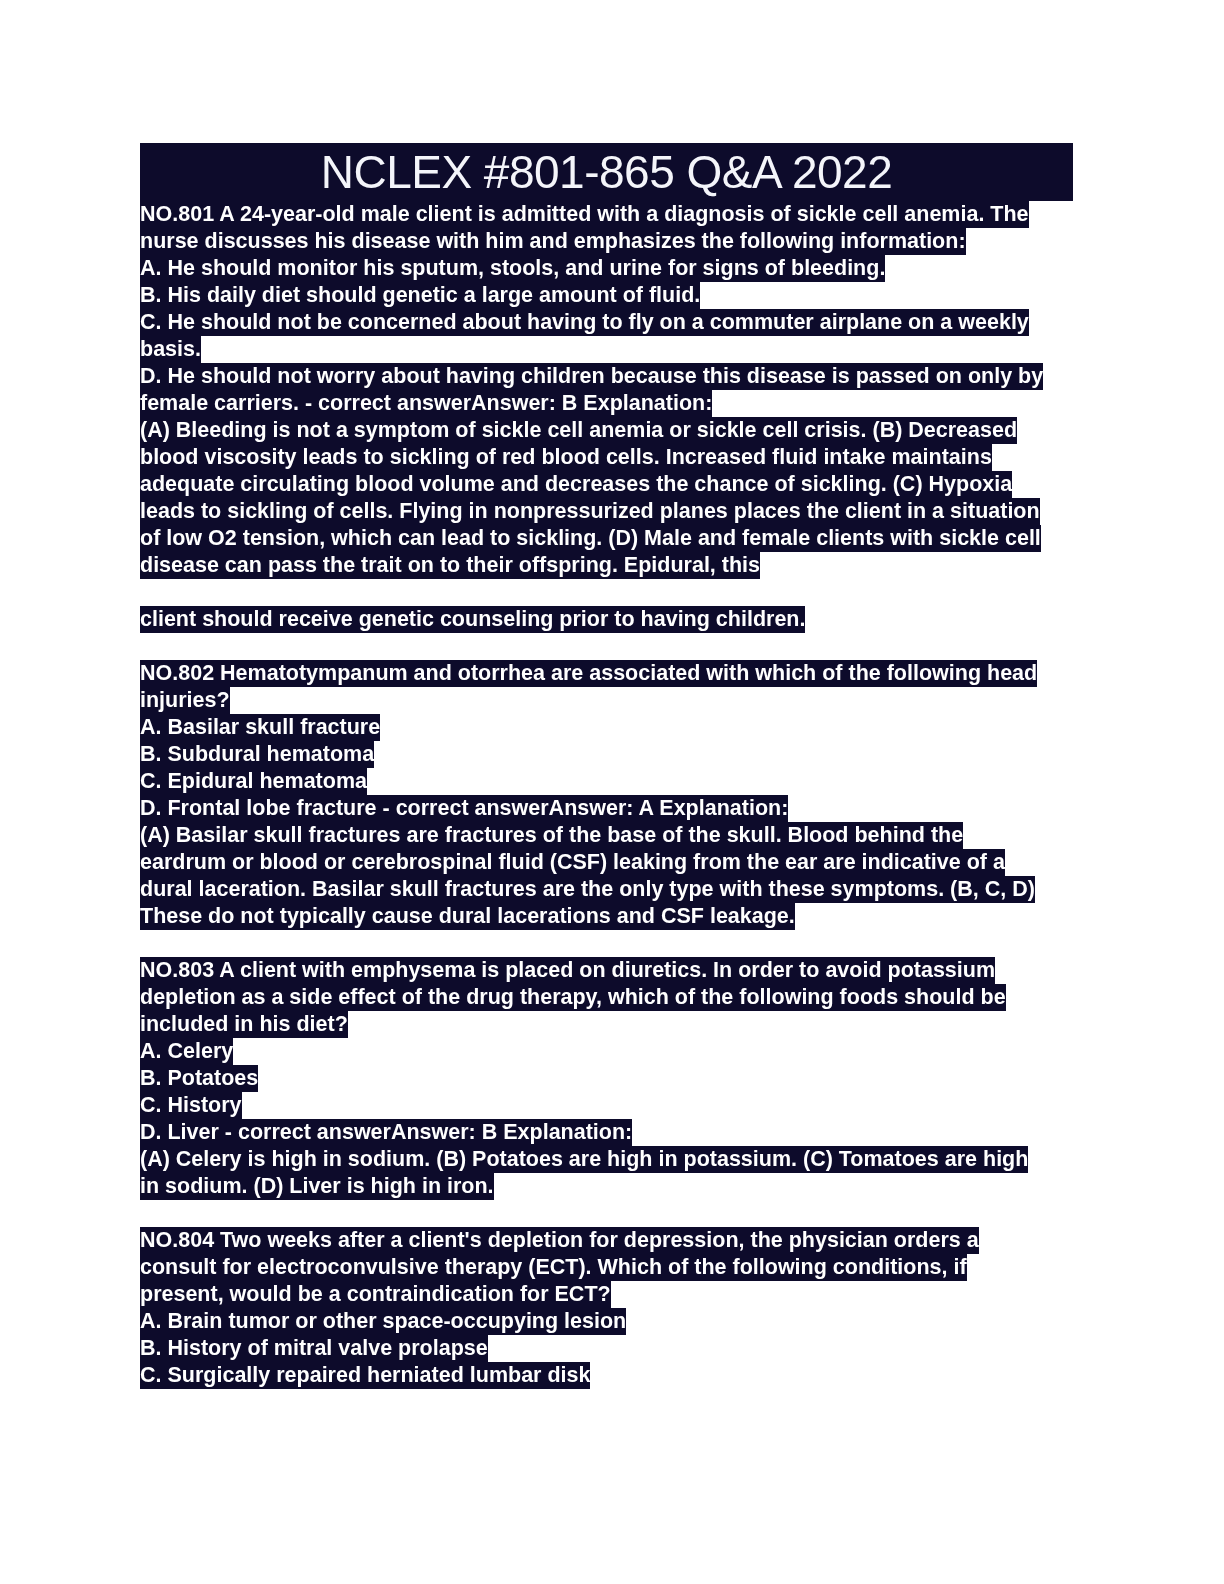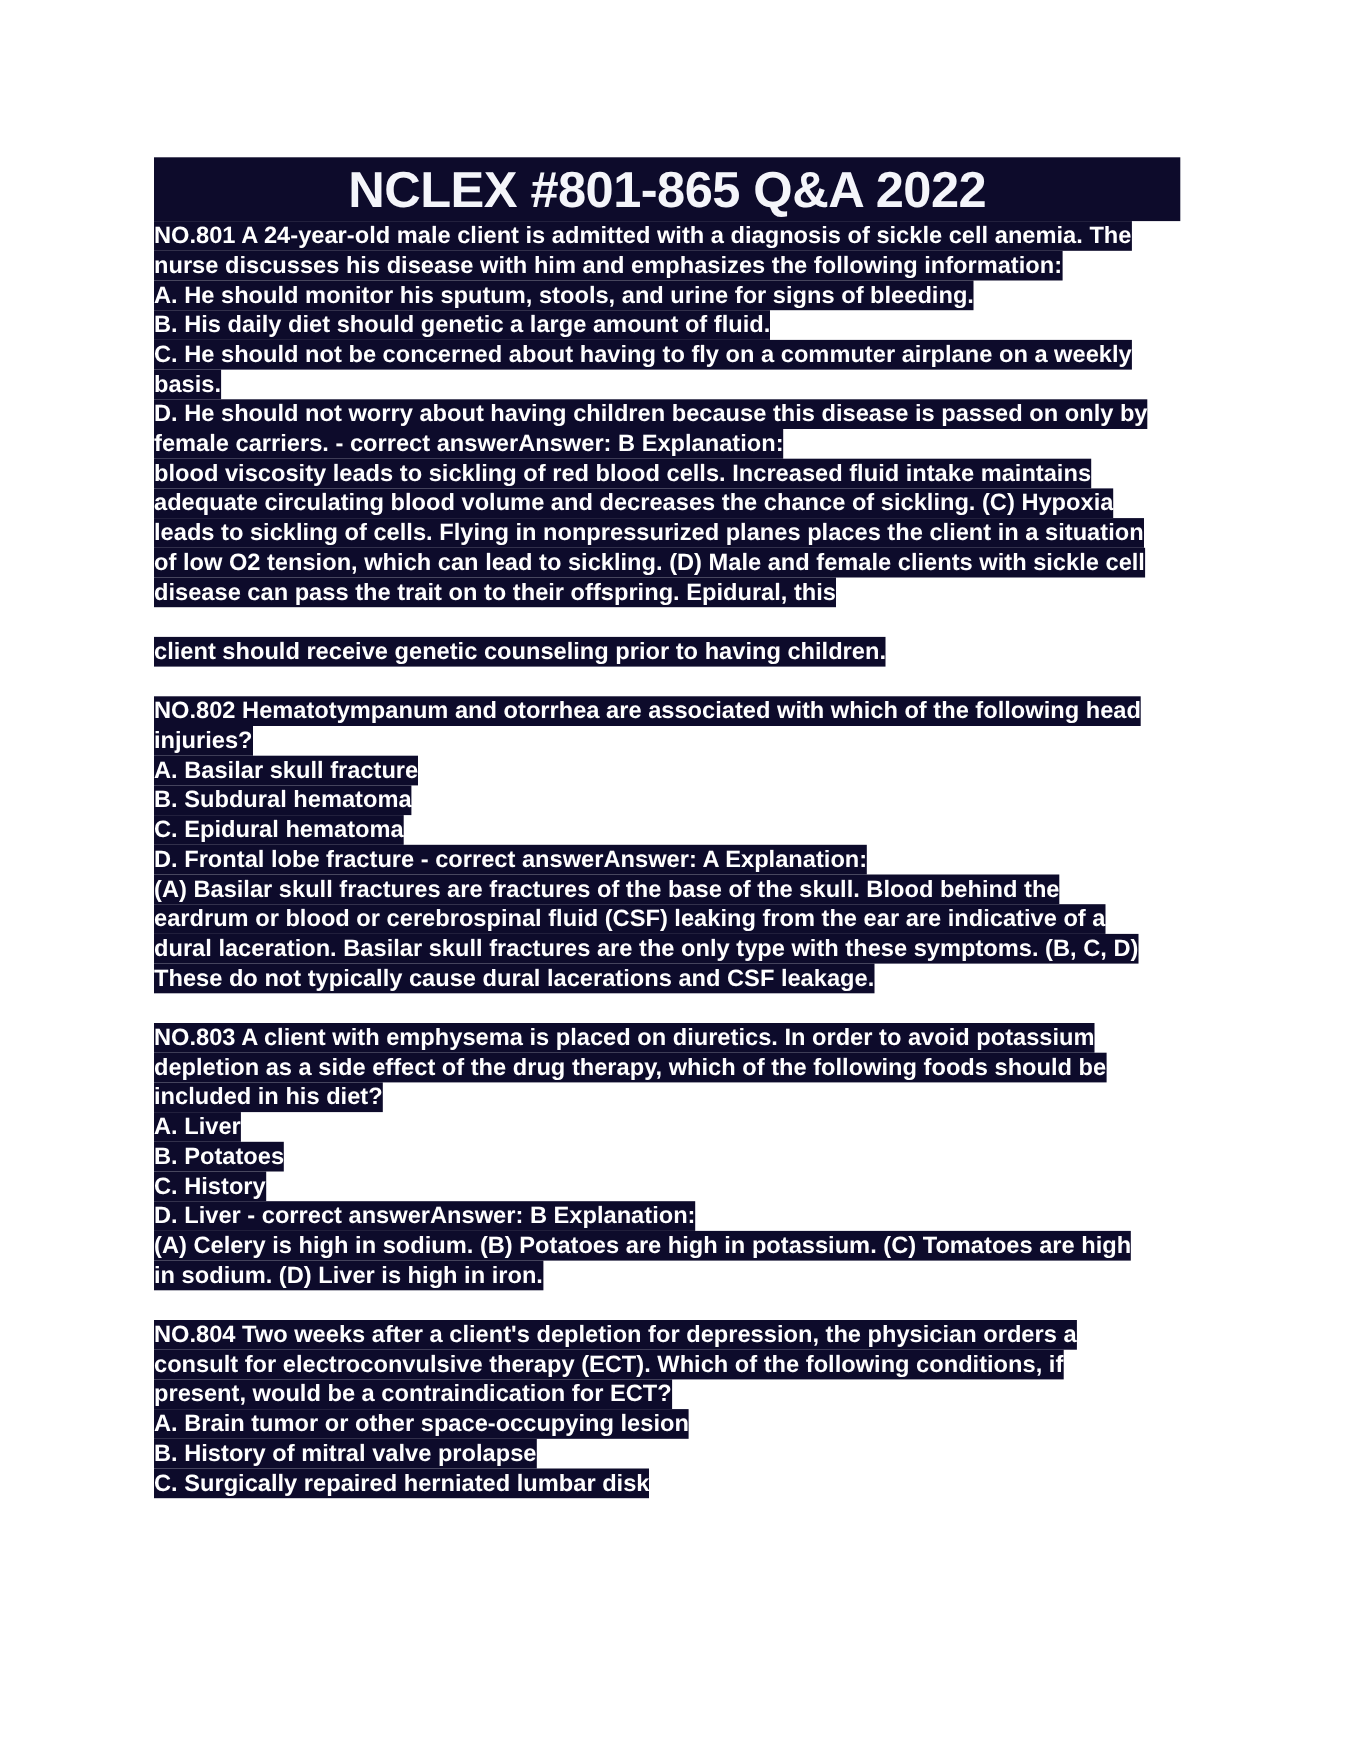--- a/index.html
+++ b/index.html
@@ -37,21 +37,21 @@
     width: 933px;
     height: 58px;
     display: flex;
     align-items: center;
     justify-content: center;
     box-sizing: border-box;
   }
   .title-text {
     color: #f4f5fa;
     font-size: 46px;
-    font-weight: bold;
+    font-weight: normal;
     letter-spacing: -0.5px;
     line-height: 1;
     white-space: nowrap;
   }
 
   
   .lines {
     margin-top: 0px;
   }
   .ln {
@@ -85,20 +85,21 @@
 
     <div class="lines">
         <span class="ln">NO.801 A 24-year-old male client is admitted with a diagnosis of sickle cell anemia. The</span>
         <span class="ln">nurse discusses his disease with him and emphasizes the following information:</span>
         <span class="ln">A. He should monitor his sputum, stools, and urine for signs of bleeding.</span>
         <span class="ln">B. His daily diet should genetic a large amount of fluid.</span>
         <span class="ln">C. He should not be concerned about having to fly on a commuter airplane on a weekly</span>
         <span class="ln">basis.</span>
         <span class="ln">D. He should not worry about having children because this disease is passed on only by</span>
         <span class="ln">female carriers. - correct answerAnswer: B Explanation:</span>
+        <span class="ln">(A) Bleeding is not a symptom of sickle cell anemia or sickle cell crisis. (B) Decreased</span>
         <span class="ln">blood viscosity leads to sickling of red blood cells. Increased fluid intake maintains</span>
         <span class="ln">adequate circulating blood volume and decreases the chance of sickling. (C) Hypoxia</span>
         <span class="ln">leads to sickling of cells. Flying in nonpressurized planes places the client in a situation</span>
         <span class="ln">of low O2 tension, which can lead to sickling. (D) Male and female clients with sickle cell</span>
         <span class="ln">disease can pass the trait on to their offspring. Epidural, this</span>
         <span class="ln blank"></span>
         <span class="ln">client should receive genetic counseling prior to having children.</span>
         <span class="ln blank"></span>
         <span class="ln">NO.802 Hematotympanum and otorrhea are associated with which of the following head</span>
         <span class="ln">injuries?</span>
@@ -107,21 +108,21 @@
         <span class="ln">C. Epidural hematoma</span>
         <span class="ln">D. Frontal lobe fracture - correct answerAnswer: A Explanation:</span>
         <span class="ln">(A) Basilar skull fractures are fractures of the base of the skull. Blood behind the</span>
         <span class="ln">eardrum or blood or cerebrospinal fluid (CSF) leaking from the ear are indicative of a</span>
         <span class="ln">dural laceration. Basilar skull fractures are the only type with these symptoms. (B, C, D)</span>
         <span class="ln">These do not typically cause dural lacerations and CSF leakage.</span>
         <span class="ln blank"></span>
         <span class="ln">NO.803 A client with emphysema is placed on diuretics. In order to avoid potassium</span>
         <span class="ln">depletion as a side effect of the drug therapy, which of the following foods should be</span>
         <span class="ln">included in his diet?</span>
-        <span class="ln">A. Liver</span>
+        <span class="ln">A. Celery</span>
         <span class="ln">B. Potatoes</span>
         <span class="ln">C. History</span>
         <span class="ln">D. Liver - correct answerAnswer: B Explanation:</span>
         <span class="ln">(A) Celery is high in sodium. (B) Potatoes are high in potassium. (C) Tomatoes are high</span>
         <span class="ln">in sodium. (D) Liver is high in iron.</span>
         <span class="ln blank"></span>
         <span class="ln">NO.804 Two weeks after a client's depletion for depression, the physician orders a</span>
         <span class="ln">consult for electroconvulsive therapy (ECT). Which of the following conditions, if</span>
         <span class="ln">present, would be a contraindication for ECT?</span>
         <span class="ln">A. Brain tumor or other space-occupying lesion</span>

